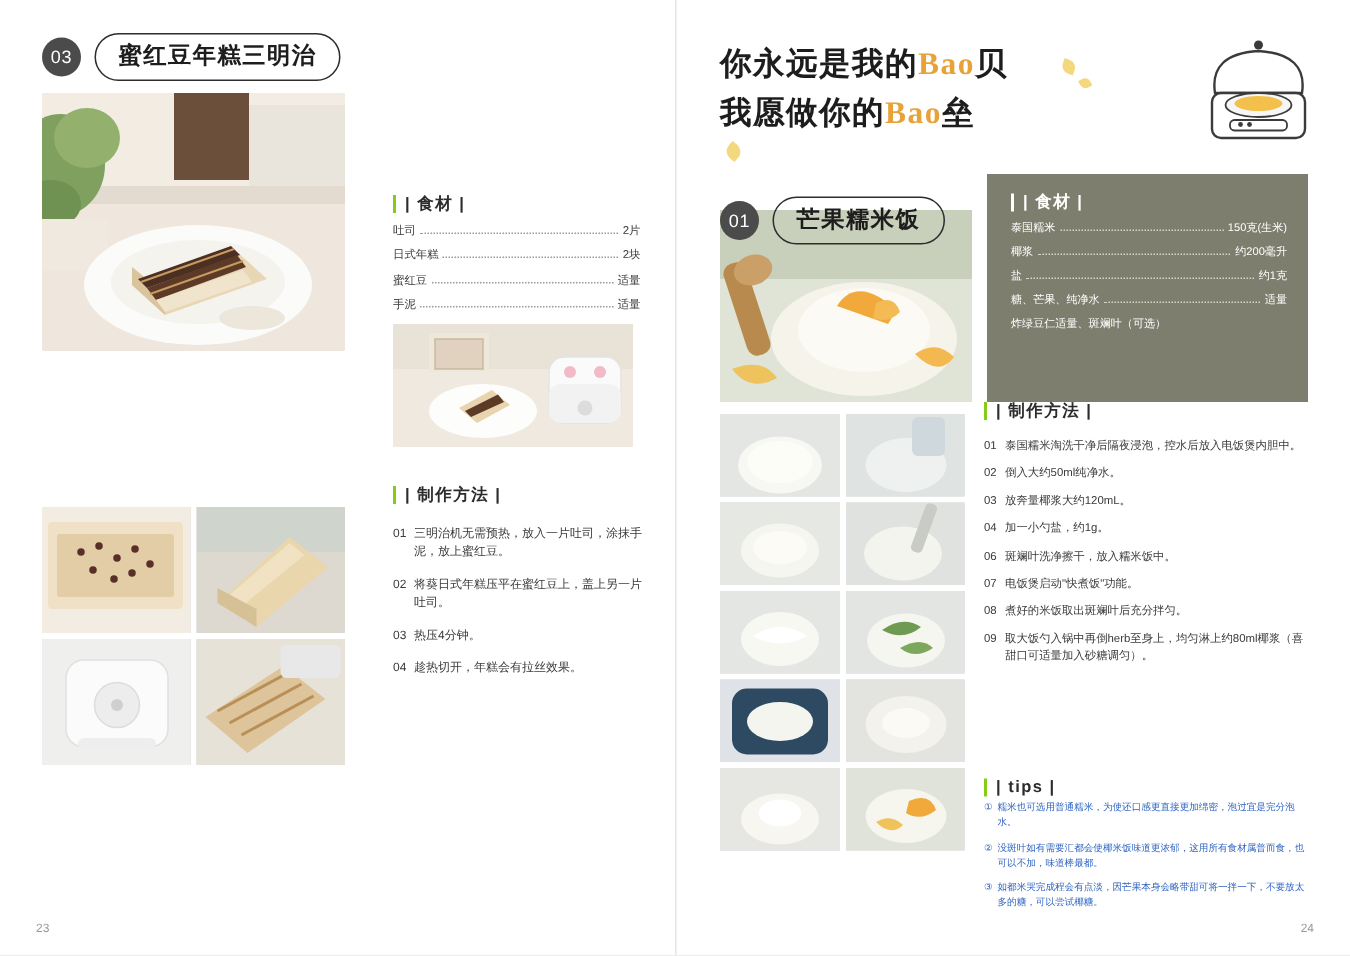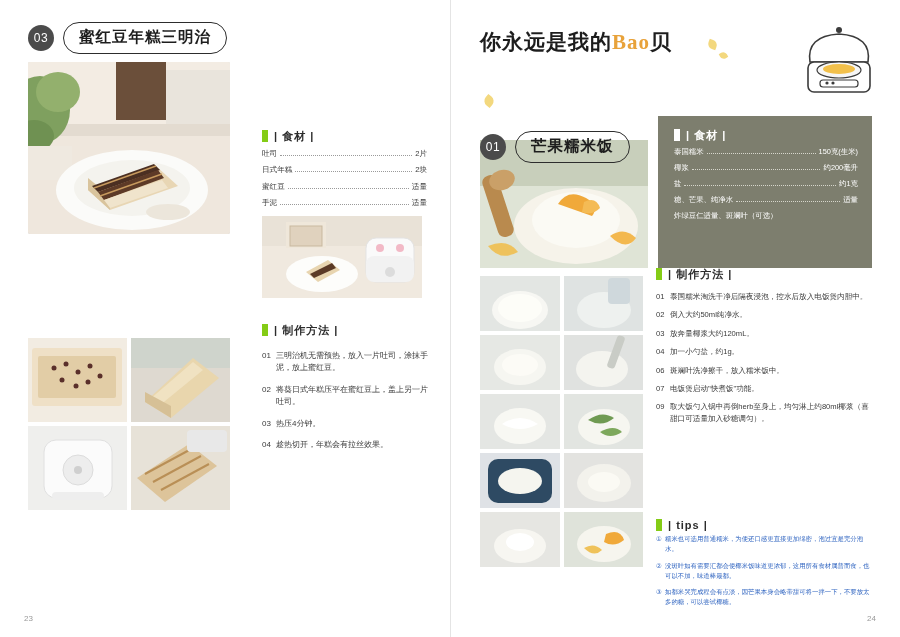--- a/index.html
+++ b/index.html
@@ -29,21 +29,21 @@
     padding:4px 15px 5px; font-size:15.5px; font-weight:bold; color:#1d1d1d;
     letter-spacing:1px;
   }
 
   .photo { background:#cfcfcf; overflow:hidden; position:relative; }
   .ph-big-l { position:absolute; left:28px; top:62px; width:202px; height:172px; border-radius:2px; }
   .ph-mid-l { position:absolute; left:262px; top:216px; width:160px; height:82px; }
 
   .sec-head {
     font-size:11px; color:#2c2c2c; letter-spacing:1px; font-weight:bold;
-    border-left:6px solid #84cc16; padding-left:6px; line-height:1.1;
+    border-left:2px solid #84cc16; padding-left:6px; line-height:1.1;
   }
 
   .ingredients { position:absolute; left:262px; top:130px; width:165px; }
   .ing-line { display:flex; font-size:7.6px; color:#3a3a3a; margin-top:6.5px; align-items:baseline; }
   .ing-name { white-space:nowrap; }
   .ing-dots { flex:1; border-bottom:1px dotted #9a9a9a; margin:0 3px 2px; }
   .ing-amt { white-space:nowrap; }
 
   .steps { position:absolute; }
   .step-line { display:flex; font-size:8px; color:#3a3a3a; line-height:1.55; margin-bottom:9px; }
@@ -255,20 +255,21 @@
 
     <div class="page-no pg-left">23</div>
   </div>
 
   <div class="gutter"></div>
 
   <div class="page page-right">
 
     <div class="r-head">
       <div class="ln">你永远是我的<span class="hl">Bao</span>贝</div>
+      <div class="ln">我愿做你的<span class="hl">Bao</span>垒</div>
     </div>
     <div class="leaf" style="left:258px; top:40px; width:9px; height:9px; transform:rotate(20deg);"></div>
     <div class="leaf" style="left:270px; top:52px; width:7px; height:7px; transform:rotate(-30deg);"></div>
     <div class="leaf" style="left:34px; top:96px; width:10px; height:10px; transform:rotate(40deg);"></div>
 
     <div class="cooker-ill">
       <svg width="78" height="86" viewBox="0 0 78 86">
         <path d="M10 46 q-4 -26 29 -28 q33 2 29 28 z" fill="#ffffff" stroke="#3b3b3b" stroke-width="1.6"></path>
         <circle cx="39" cy="14" r="3" fill="#3b3b3b"></circle>
         <rect x="8" y="46" width="62" height="30" rx="6" fill="#ffffff" stroke="#3b3b3b" stroke-width="1.6"></rect>
@@ -436,20 +437,24 @@
         </div>
       <div class="step-line">
           <span class="step-no">06</span>
           <span class="step-tx">斑斓叶洗净擦干，放入糯米饭中。</span>
         </div>
       <div class="step-line">
           <span class="step-no">07</span>
           <span class="step-tx">电饭煲启动"快煮饭"功能。</span>
         </div>
       <div class="step-line">
+          <span class="step-no">08</span>
+          <span class="step-tx">煮好的米饭取出斑斓叶后充分拌匀。</span>
+        </div>
+      <div class="step-line">
           <span class="step-no">09</span>
           <span class="step-tx">取大饭勺入锅中再倒herb至身上，均匀淋上约80ml椰浆（喜甜口可适量加入砂糖调匀）。</span>
         </div>
     </div>
 
     <div class="sec-head tips-head">| tips |</div>
     <div class="tips-box">
       <div class="tip-line">
           <span class="tip-no">①</span>
           <span class="tip-tx">糯米也可选用普通糯米，为使还口感更直接更加绵密，泡过宜是完分泡水。</span>

